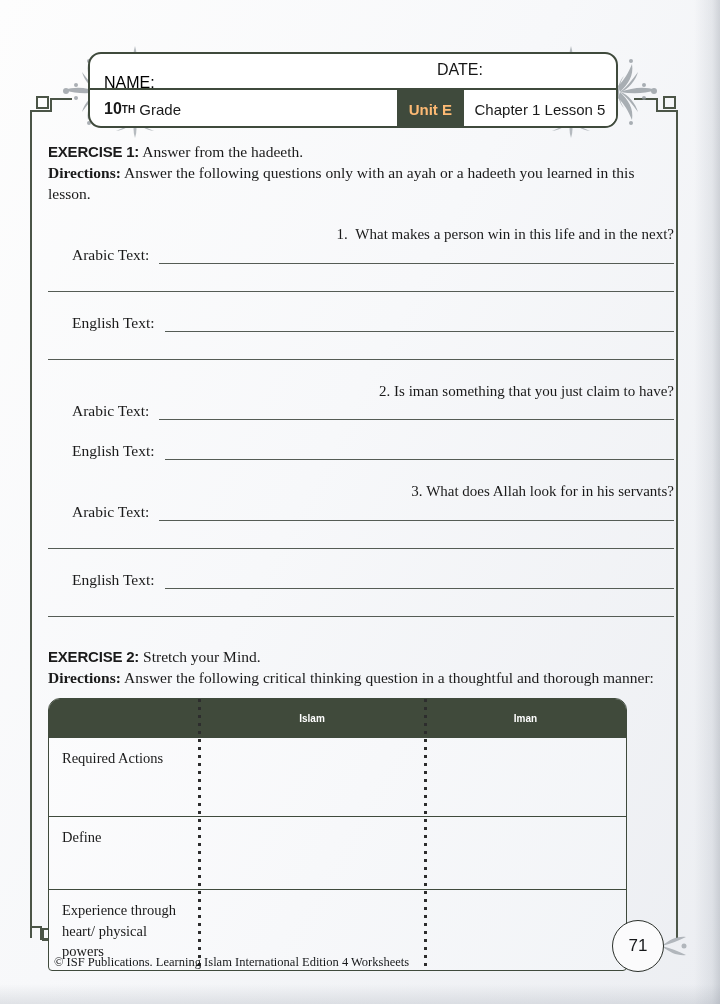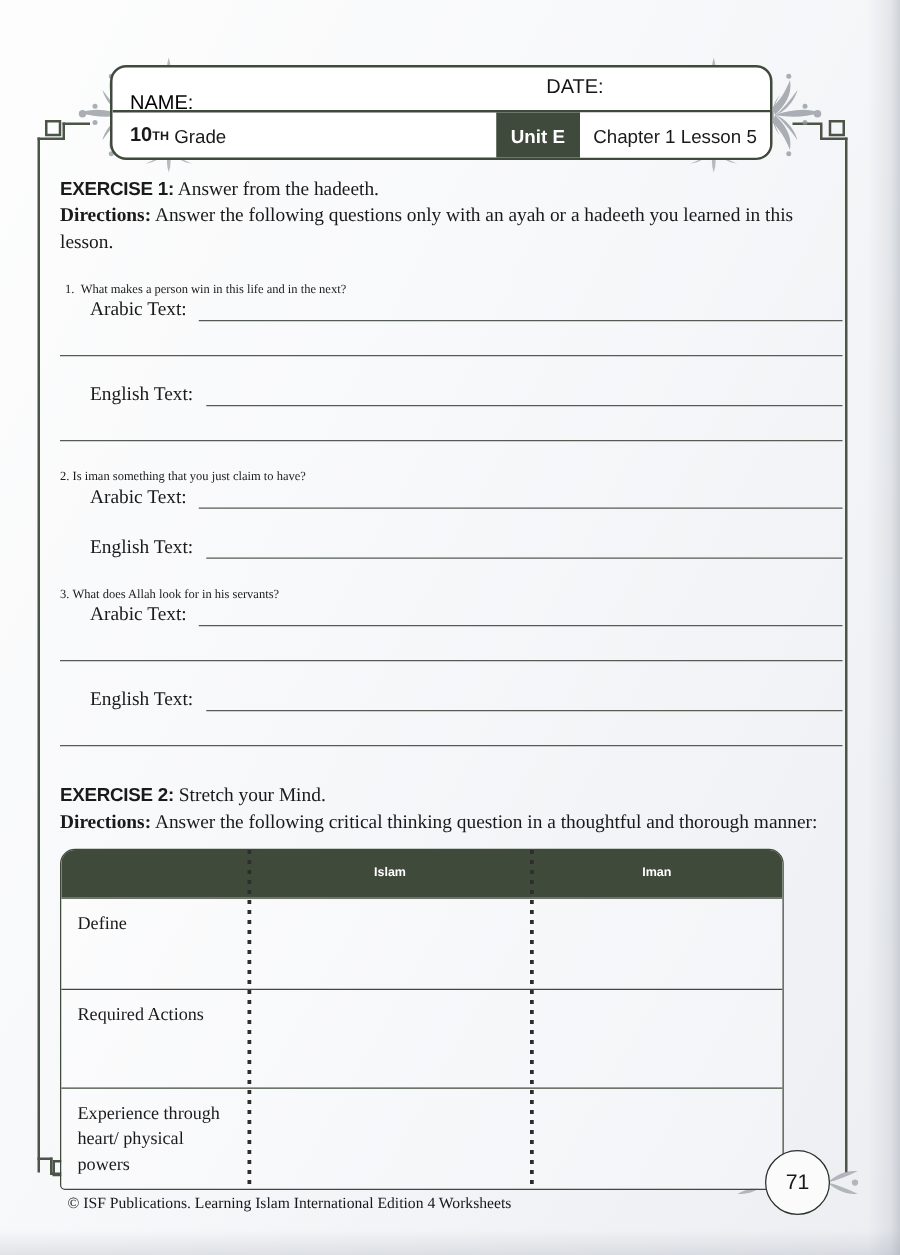--- a/index.html
+++ b/index.html
@@ -110,21 +110,21 @@
     font-size: 16px;
   }
   .hdr-grade sup {
     font-size: 10px;
     font-weight: bold;
     vertical-align: super;
   }
   .hdr-unit {
     flex: 0 0 auto;
     background: #3f4a3c;
-    color: #ffffff;
+    color: #fdba74;
     font-weight: bold;
     font-size: 15px;
     display: flex;
     align-items: center;
     justify-content: center;
     padding: 0 12px;
   }
   .hdr-chapter {
     flex: 0 0 auto;
     width: 152px;
@@ -154,23 +154,24 @@
     letter-spacing: -0.2px;
   }
   .ex-dirs {
     font-size: 15.5px;
     line-height: 1.32;
   }
   .ex-dirs b { font-weight: bold; }
 
   .qblock { margin-top: 0; }
   .qtext {
-    font-size: 10px;
+    font-size: 15px;
     line-height: 1.3;
     white-space: nowrap;
+    text-align: right;
   }
   .field-row {
     display: flex;
     align-items: flex-end;
     white-space: nowrap;
   }
   .field-label {
     font-size: 15.5px;
     flex: 0 0 auto;
   }
@@ -453,32 +454,32 @@
       <span>Answer the following critical thinking question in a thoughtful and thorough manner:</span>
     </div>
 
     <div class="tbl-wrap" style="width:577px;">
       <div class="tbl-head">
         <div class="c1"></div>
         <div class="c2">Islam</div>
         <div class="c3">Iman</div>
       </div>
 
+      <div class="tbl-row row-h2">
+        <div class="c1">Required Actions</div>
+        <div class="c2"></div>
+        <div class="c3"></div>
+      </div>
+
       <div class="tbl-row row-h1">
         <div class="c1">Define</div>
         <div class="c2"></div>
         <div class="c3"></div>
       </div>
 
-      <div class="tbl-row row-h2">
-        <div class="c1">Required Actions</div>
-        <div class="c2"></div>
-        <div class="c3"></div>
-      </div>
-
       <div class="tbl-row row-h3">
         <div class="c1">Experience through heart/ physical powers</div>
         <div class="c2"></div>
         <div class="c3"></div>
       </div>
 
       <div class="dotsep d1"></div>
       <div class="dotsep d2"></div>
     </div>
 

